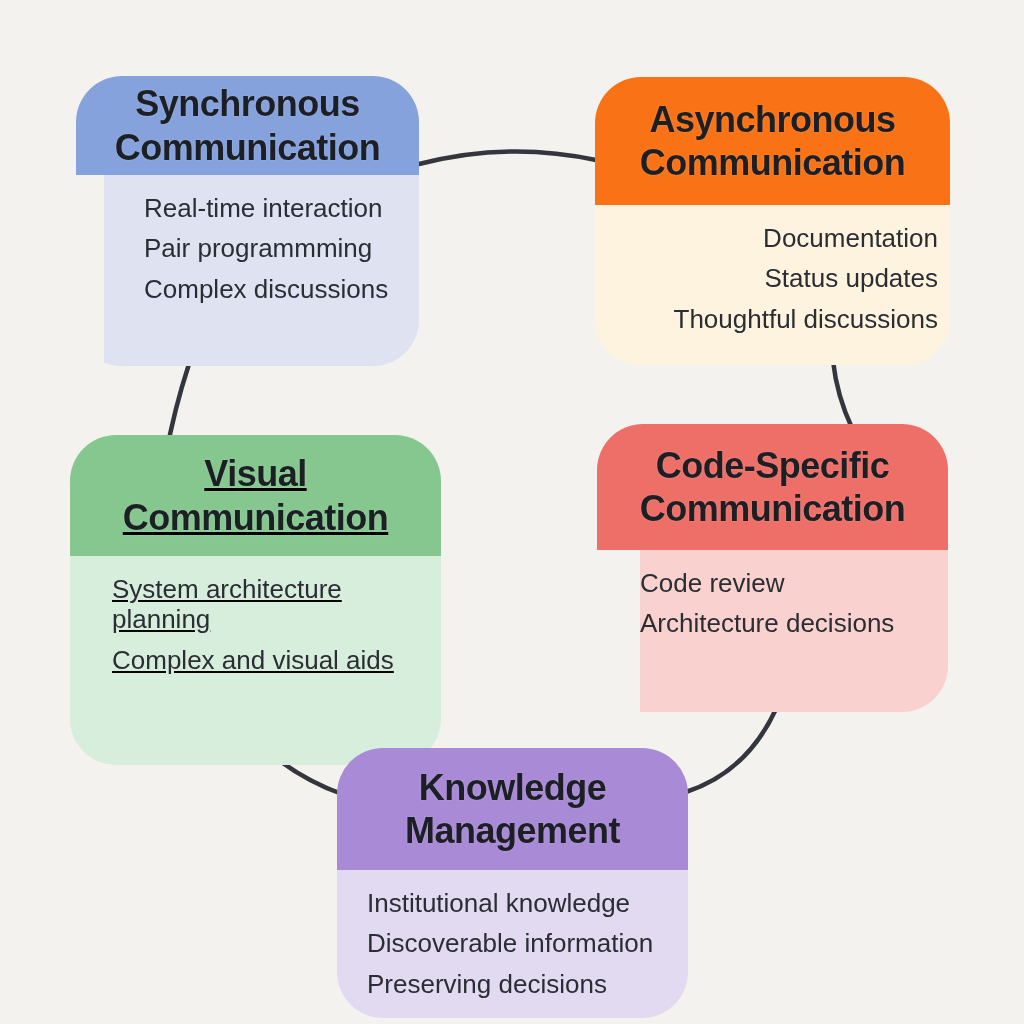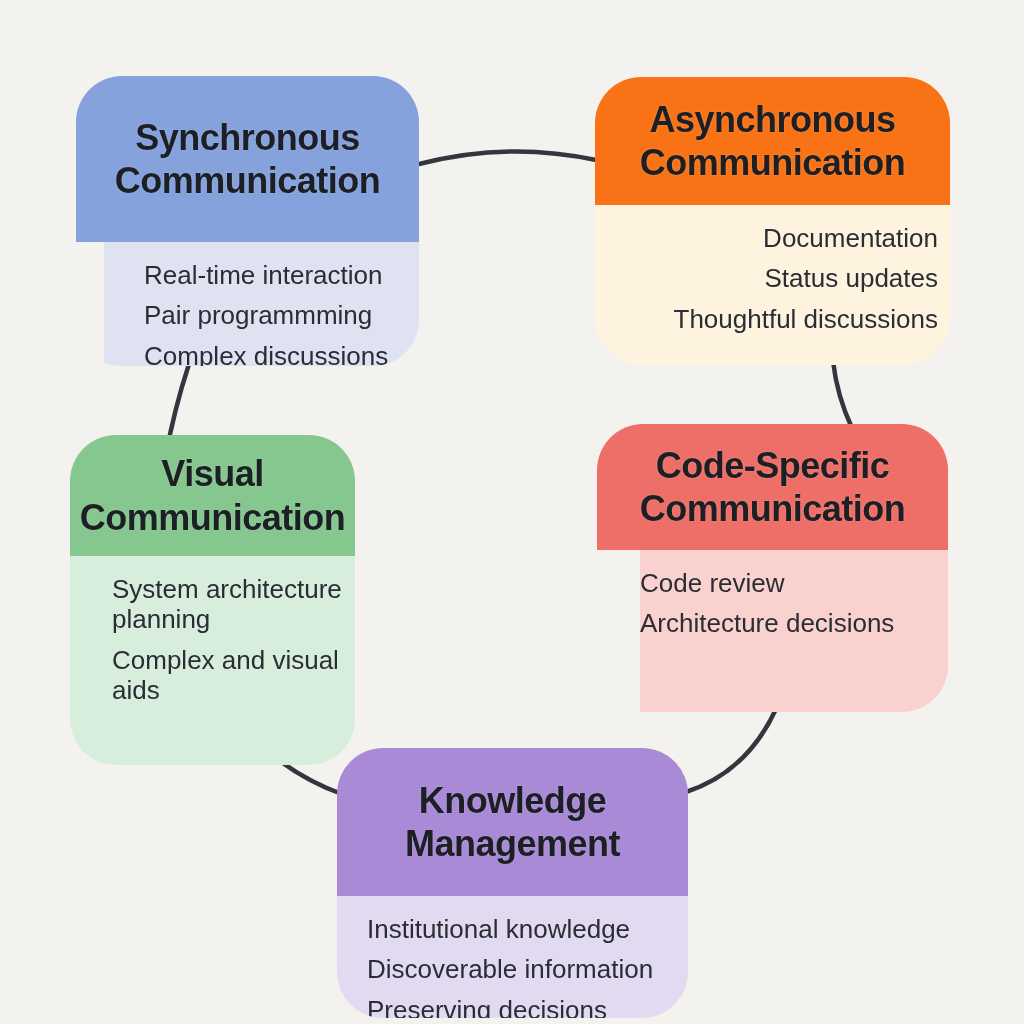--- a/index.html
+++ b/index.html
@@ -57,63 +57,63 @@
 
   <svg class="links" width="1024" height="1024" viewBox="0 0 1024 1024">
     <path d="M 419 164 Q 508 141 596 160" stroke="#33363c"></path>
     <path d="M 189 364 Q 174 410 166 455" stroke="#33363c"></path>
     <path d="M 833 361 Q 837 396 852 428" stroke="#33363c"></path>
     <path d="M 776 709 Q 747 772 686 792" stroke="#33363c"></path>
     <path d="M 272 755 Q 305 781 342 794" stroke="#33363c"></path>
   </svg>
 
   <div class="card nowrap" style="left:76px; top:76px; width:343px; height:290px;">
-    <div class="hdr" style="height: 166px; background: rgb(134, 162, 221); align-items: center;">
+    <div class="hdr" style="height: 99px; background: rgb(134, 162, 221); align-items: center;">
       <div class="title">Synchronous Communication</div>
     </div>
     <div class="bod" style="padding-left: 40px; background: rgb(222, 226, 241); margin-left: 28px;">
       <div class="item">Real-time interaction</div>
       <div class="item">Pair programmming</div>
       <div class="item">Complex discussions</div>
     </div>
   </div>
 
   <div class="card nowrap" style="left:595px; top:77px; width:355px; height:288px;">
     <div class="hdr" style="height: 128px; background: #f97316;">
       <div class="title">Asynchronous Communication</div>
     </div>
     <div class="bod" style="padding-left: 46px; background: rgb(253, 243, 223); text-align: right;">
       <div class="item">Documentation</div>
       <div class="item">Status updates</div>
       <div class="item">Thoughtful discussions</div>
     </div>
   </div>
 
-  <div class="card" style="left:70px; top:435px; width:285px; height:330px;">
+  <div class="card" style="left:70px; top:435px; width:371px; height:330px;text-decoration:underline;">
     <div class="hdr" style="height: 121px; background: rgb(133, 199, 143);">
       <div class="title">Visual Communication</div>
     </div>
     <div class="bod" style="padding-left: 42px; background: rgb(216, 238, 221);">
       <div class="item">System architecture planning</div>
       <div class="item">Complex and visual aids</div>
     </div>
   </div>
 
   <div class="card nowrap" style="left:597px; top:424px; width:351px; height:288px;">
     <div class="hdr" style="height: 126px; background: rgb(238, 111, 104); align-items: center;">
       <div class="title">Code-Specific Communication</div>
     </div>
     <div class="bod" style="background: rgb(249, 210, 207); margin-left: 43px;">
       <div class="item">Code review</div>
       <div class="item">Architecture decisions</div>
     </div>
   </div>
 
   <div class="card nowrap" style="left:337px; top:748px; width:351px; height:270px;">
-    <div class="hdr" style="height: 148px; background: rgb(169, 138, 215);">
+    <div class="hdr" style="height: 122px; background: rgb(169, 138, 215);">
       <div class="title">Knowledge Management</div>
     </div>
     <div class="bod" style="padding-left: 30px; background: rgb(226, 218, 240);">
       <div class="item">Institutional knowledge</div>
       <div class="item">Discoverable information</div>
       <div class="item">Preserving decisions</div>
     </div>
   </div>
 
 </div>

